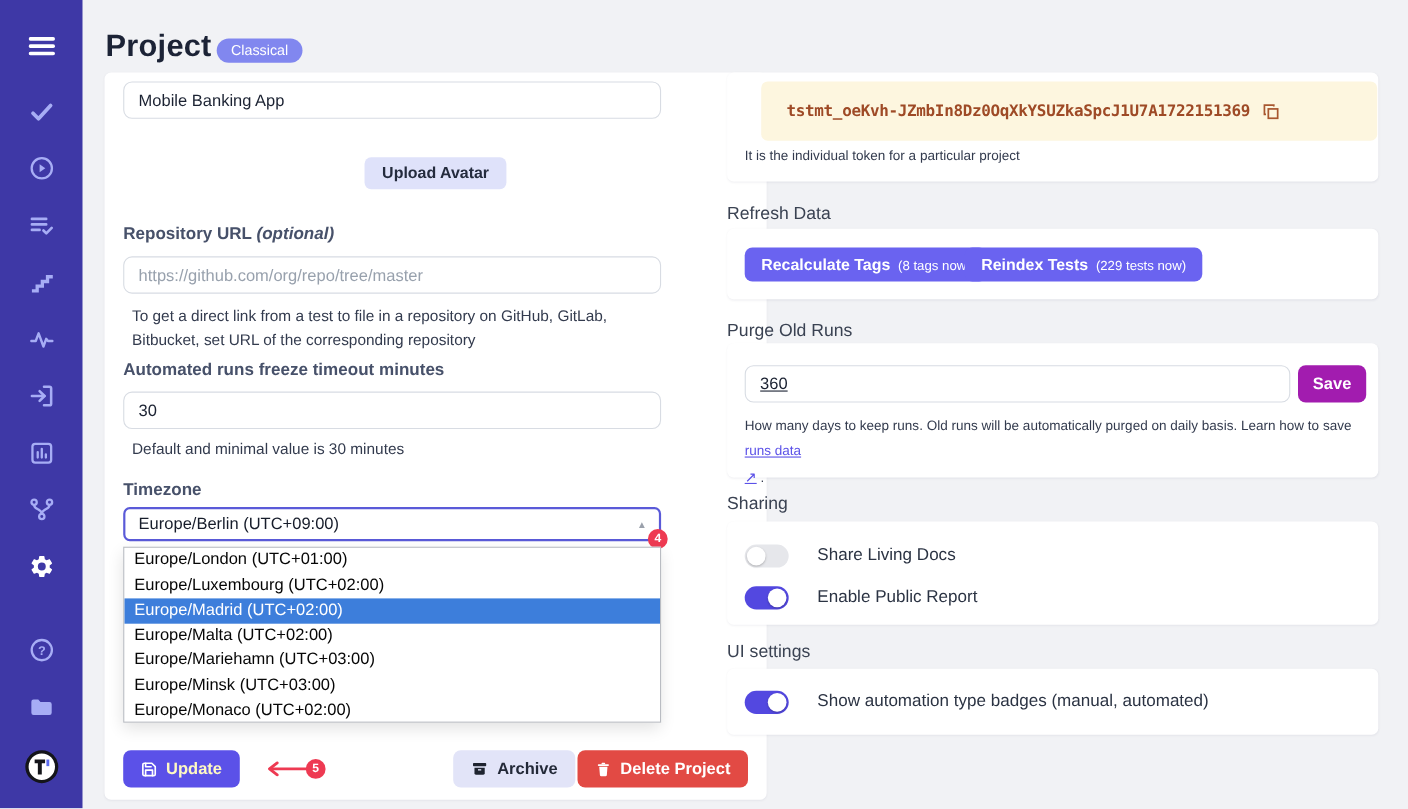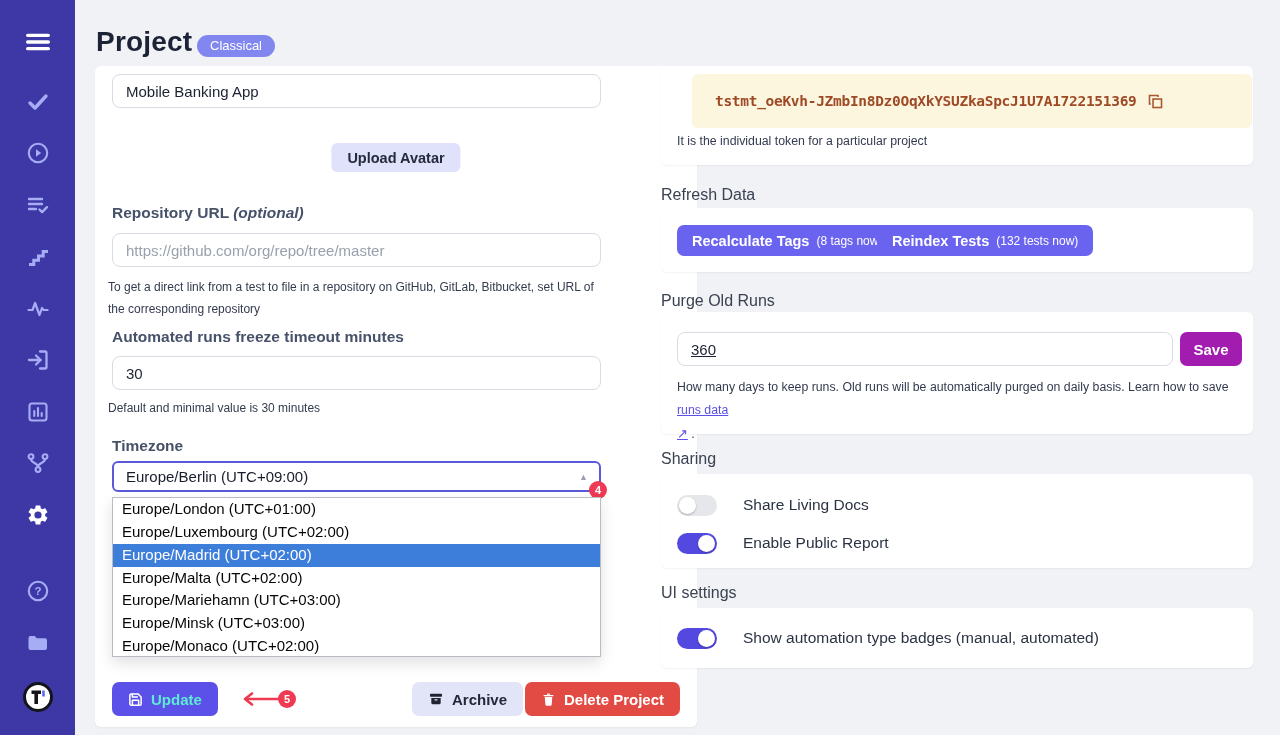--- a/index.html
+++ b/index.html
@@ -19,38 +19,38 @@
   
   .card { position:absolute; background:#fff; border-radius:6px; box-shadow:0 1px 2px rgba(20,20,50,.05); }
   .section-heading { position:absolute; left:661px; font-size:16px; color:#3a4252; }
 
   
   .left-card { left:95px; top:66px; width:602px; height:661px; }
   .t-input { position:absolute; left:17px; width:489px; height:34px; border:1px solid #d8dce3; border-radius:8px; background:#fff;
              font-family:"Liberation Sans",sans-serif; font-size:15px; color:#1b2232; padding:0 13px; outline:none; }
   .t-input::placeholder { color:#98a1ad; }
   .f-label { position:absolute; left:17px; font-size:15.5px; font-weight:bold; color:#47516a; }
-  .f-help { position:absolute; left:13px; font-size:12px; color:#333b4e; line-height:22px; }
+  .f-help { position:absolute; left:25px; font-size:14px; color:#333b4e; line-height:22px; }
   .upload-btn { position:absolute; left:50%; transform:translateX(-50%); top:77px; height:29px; background:#dfe2fa; color:#242b3d;
                 border:none; border-radius:6px; font-family:inherit; font-size:14.5px; font-weight:bold; padding:0 16px; cursor:pointer; }
 
   .tz-select { position:absolute; left:17px; top:395px; width:489px; height:31px; border:2px solid #5a5ad8; border-radius:6px; background:#fff;
                display:flex; align-items:center; padding:0 12px; font-size:15px; color:#171d2b; cursor:pointer; }
   .tz-caret { position:absolute; right:11px; top:9px; font-size:9px; color:#9aa0ab; }
   .badge-red { position:absolute; width:18px; height:18px; border-radius:50%; background:#ee3a52; color:#fff; font-size:11px; font-weight:bold;
                display:flex; align-items:center; justify-content:center; }
   .tz-listbox { position:absolute; left:17px; top:431px; width:489px; height:160px; background:#fff; border:1px solid #b9bcc2;
                 box-shadow:0 6px 14px rgba(0,0,0,.12); overflow:hidden; }
   .tz-option { height:22.85px; line-height:22.85px; padding:0 9px; font-size:15px; color:#060606; cursor:pointer; white-space:nowrap; }
   .tz-option.hl { background:#3d7edb; color:#fff; }
 
   .btn-row { position:absolute; left:17px; right:17px; top:616px; height:34px; }
   .btn { display:inline-flex; align-items:center; gap:8px; height:34px; border:none; border-radius:7px; font-family:inherit;
          font-size:15px; font-weight:bold; padding:0 16px; cursor:pointer; }
-  .btn-primary { background:#5b51e8; color:#5eead4; }
+  .btn-primary { background:#5b51e8; color:#fef9c3; }
   .btn-archive { position:absolute; right:157px; top:0; background:#e2e4f8; color:#232938; }
   .btn-delete { position:absolute; right:0; top:0; background:#e24a44; color:#fff; }
   .annot-arrow { position:absolute; left:127px; top:10px; }
   .badge-5 { left:166px; top:8px; }
 
   
   .token-card { left:661px; top:66px; width:592px; height:99px; }
   .token-box { position:absolute; left:16px; top:8px; width:560px; height:54px; background:#fdf6df; border-radius:6px;
                display:flex; align-items:center; padding-left:23px;margin-left:15px; }
   .token-text { font-family:"DejaVu Sans Mono", monospace; font-size:14.5px; font-weight:bold; color:#9e4a26; letter-spacing:-.3px; }
@@ -259,21 +259,21 @@
   </section>
 
   <div class="section-heading" style="top:186px">Refresh Data</div>
   <section class="card refresh-card">
     <button class="pill-btn" style="left:16px">
       <span class="main">Recalculate Tags</span>
       <span class="hint">(8 tags now)</span>
     </button>
     <button class="pill-btn" style="left:216px">
       <span class="main">Reindex Tests</span>
-      <span class="hint">(132 tests now)</span>
+      <span class="hint">(229 tests now)</span>
     </button>
   </section>
 
   <div class="section-heading" style="top:292px">Purge Old Runs</div>
   <section class="card purge-card">
     <input class="t-input purge-input" style="left: 16px; text-decoration: underline;" value="360">
     <button class="save-btn">Save</button>
     <div class="purge-help">
       <span>How many days to keep runs. Old runs will be automatically purged on daily basis. Learn how to save</span>
       <a class="runs-link">runs data</a>

